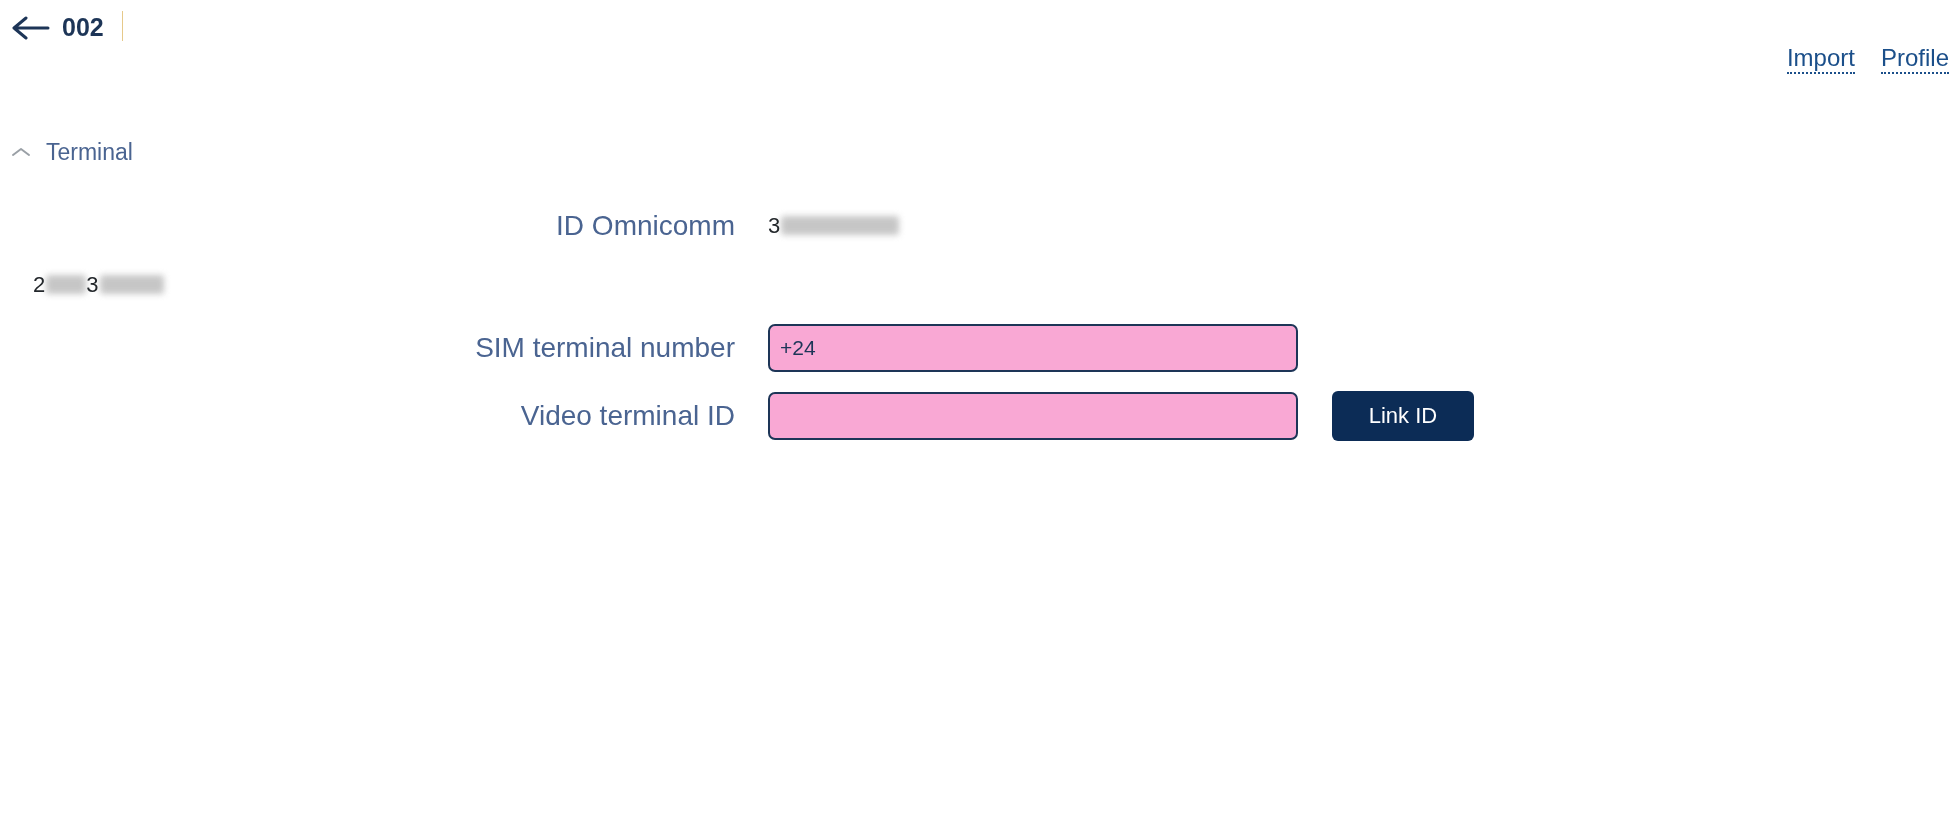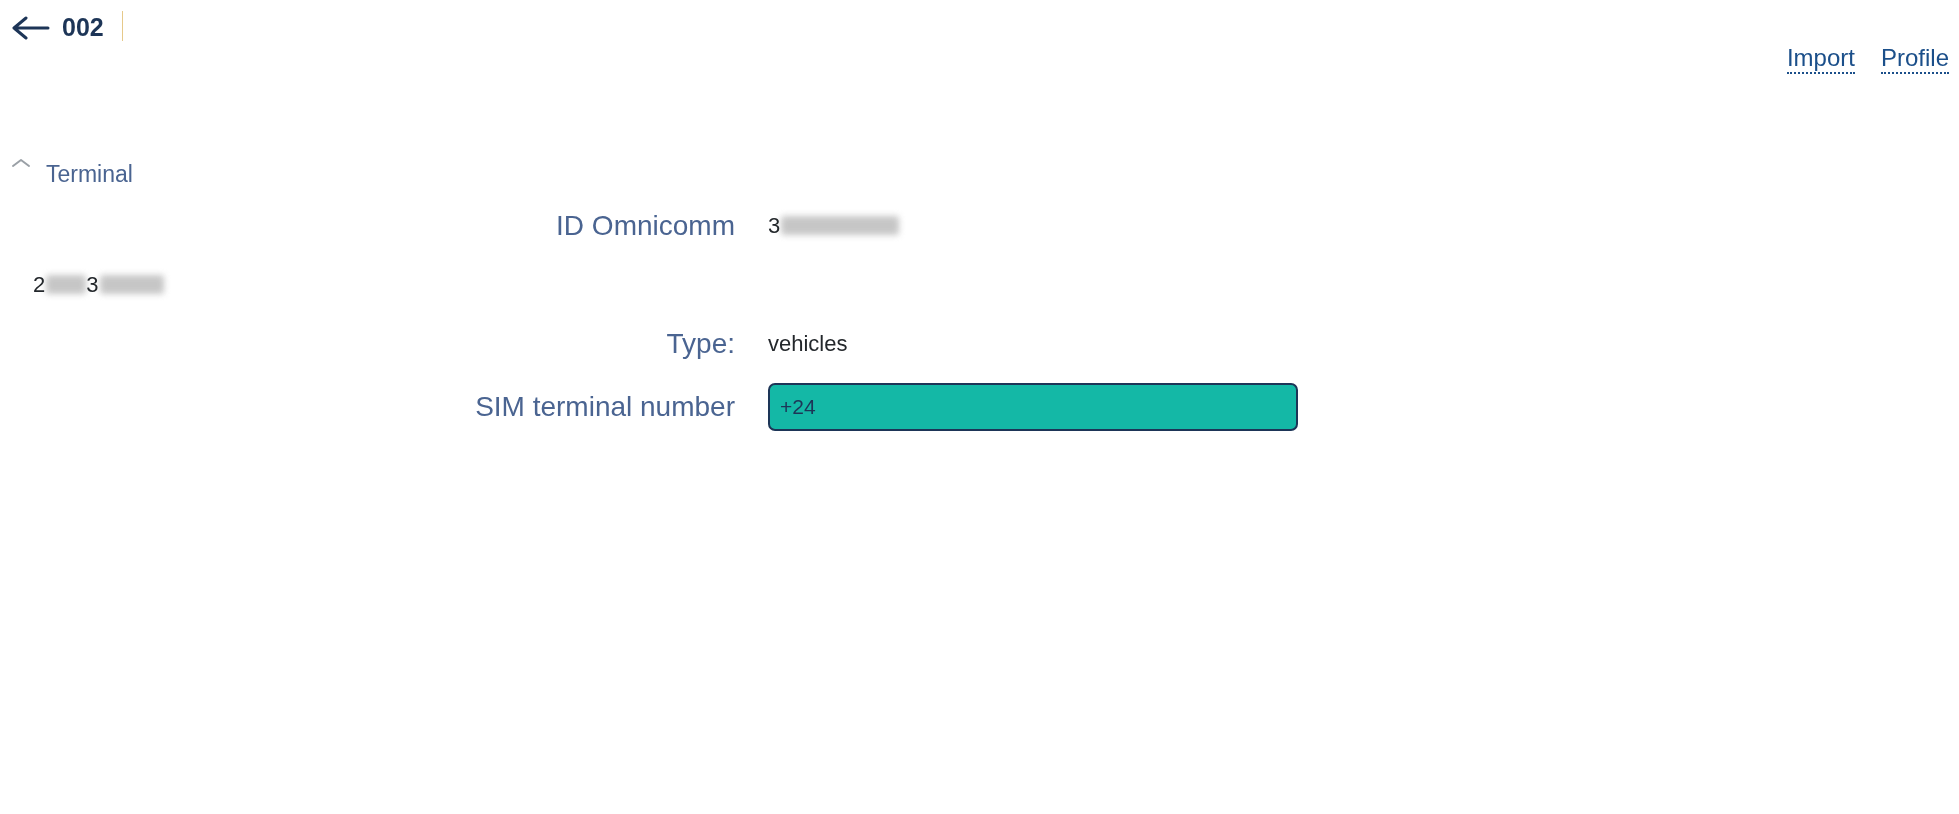--- a/index.html
+++ b/index.html
@@ -126,21 +126,20 @@
     cursor: pointer;
   }
   .chevron {
     width: 22px; height: 22px;
     display: flex; align-items: center; justify-content: center;
   }
   .section-title {
     font-size: 23px;
     color: #4a6491;
     line-height: 28px;
-    margin-top: 22px;
   }
 
   
   .form {
     position: absolute;
     left: 0; top: 196px;
     width: 1959px;
   }
   .form-row {
     position: relative;
@@ -198,21 +197,21 @@
     background: #ffffff;
     cursor: pointer;
   }
 
   
   .text-input {
     width: 530px;
     height: 48px;
     border: 2px solid #1d3557;
     border-radius: 7px;
-    background: #14b8a6;
+    background: #f9a8d4;
     font-size: 21px;
     color: #1d3557;
     padding: 0 10px;
     font-family: "Liberation Sans", sans-serif;
     outline: none;
   }
   .text-input::placeholder { color: #9aa7bd; }
 
   
   .btn-primary {
@@ -282,27 +281,30 @@
           <span class="lead">2</span>
           <span class="blur-block b2"></span>
           <span class="lead">3</span>
           <span class="blur-block b3"></span>
         </span>
       </div>
     </div>
 
 
 
-    <div class="form-row">
-      <div class="row-label">Type:</div>
-      <div class="row-value">vehicles</div>
-    </div>
 
     <div class="form-row" style="height:68px">
       <div class="row-label">SIM terminal number</div>
       <div class="row-value">
         <input class="text-input" type="text" value="+24" style="">
       </div>
     </div>
 
+    <div class="form-row" style="height:68px">
+      <div class="row-label">Video terminal ID</div>
+      <div class="row-value">
+        <input class="text-input" type="text" value="" style="">
+        <button class="btn-primary">Link ID</button>
+      </div>
+    </div>
 
   </div>
 </div>
 
 </body></html>

